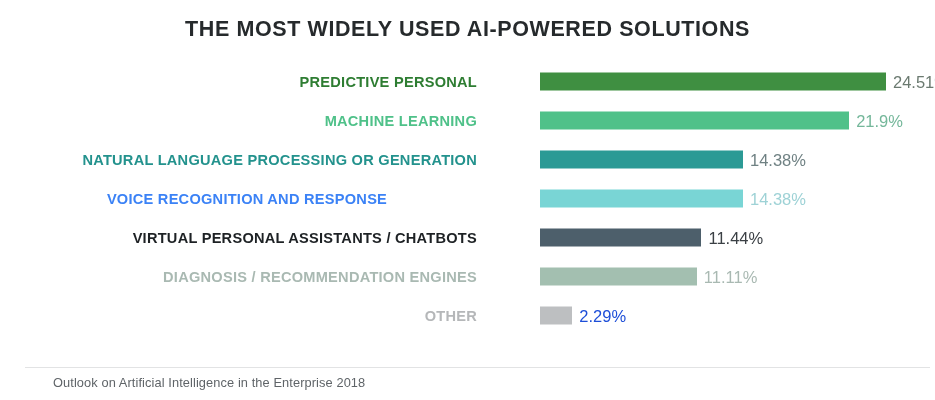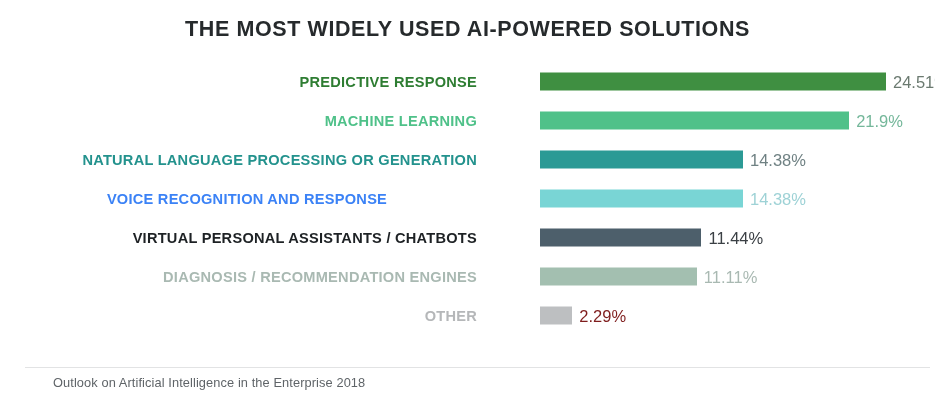--- a/index.html
+++ b/index.html
@@ -92,21 +92,21 @@
 </head>
 <body>
 
 <div id="chart-root">
 
   <div id="chart-title">THE MOST WIDELY USED AI-POWERED SOLUTIONS</div>
 
   <div id="bars-area">
 
     <div class="bar-row">
-      <div class="cat-label" style="color: rgb(46, 125, 50);">PREDICTIVE RESPONSE</div>
+      <div class="cat-label" style="color: rgb(46, 125, 50);">PREDICTIVE PERSONAL</div>
       <div class="bar-track">
         <span class="bar-fill" style="width: 346px; background: rgb(63, 143, 65);"></span>
         <span class="value-label" style="color: rgb(107, 122, 112);">24.51%</span>
       </div>
     </div>
 
     <div class="bar-row">
       <div class="cat-label" style="color: rgb(79, 193, 137);">MACHINE LEARNING</div>
       <div class="bar-track">
         <span class="bar-fill" style="width: 309.155px; background: rgb(79, 193, 137);"></span>
@@ -143,21 +143,21 @@
       <div class="bar-track">
         <span class="bar-fill" style="width: 156.836px; background: rgb(163, 191, 176);"></span>
         <span class="value-label" style="color: rgb(169, 185, 178);">11.11%</span>
       </div>
     </div>
 
     <div class="bar-row">
       <div class="cat-label" style="color: rgb(181, 183, 185);">OTHER</div>
       <div class="bar-track">
         <span class="bar-fill" style="width: 32.3272px; background: rgb(189, 191, 193);"></span>
-        <span class="value-label" style="color: #7f1d1d; text-align: right;">2.29%</span>
+        <span class="value-label" style="color: #1d4ed8; text-align: right;">2.29%</span>
       </div>
     </div>
 
   </div>
 
   <div id="footer-divider"></div>
   <div id="footer-source">Outlook on Artificial Intelligence in the Enterprise 2018</div>
 
 </div>
 

